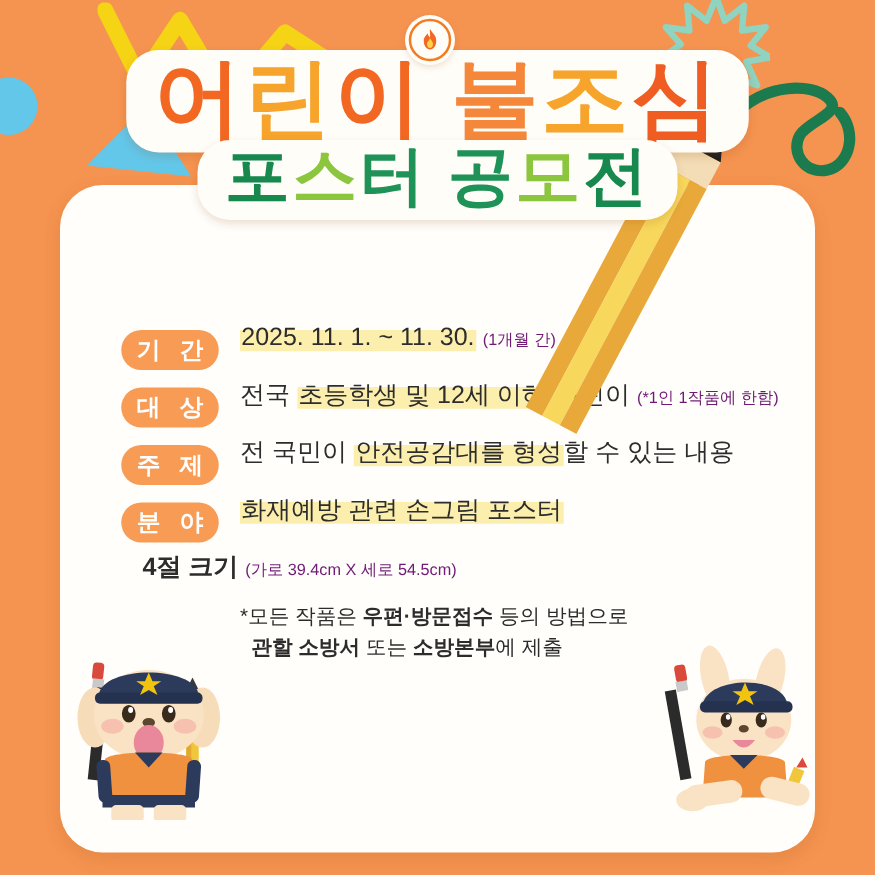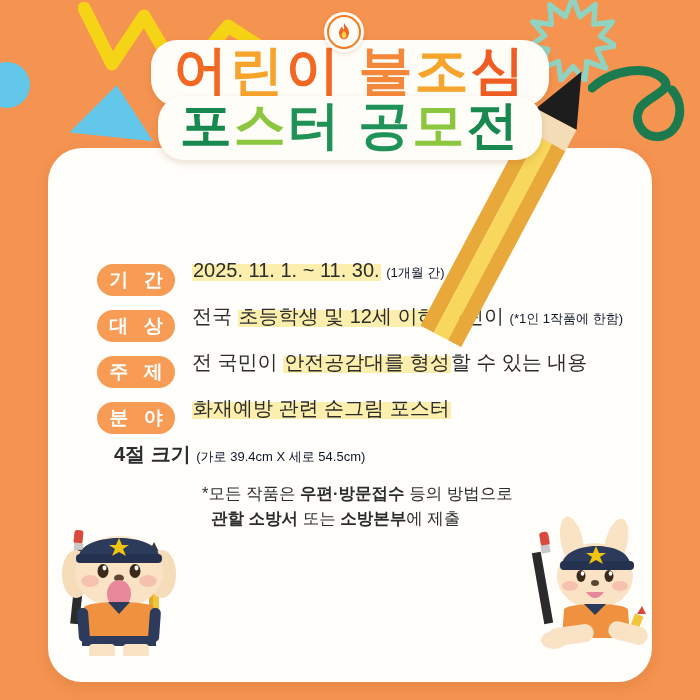--- a/index.html
+++ b/index.html
@@ -84,21 +84,21 @@
     background: #fffdf8;
     border-radius: 26px;
     padding: 3px 22px 8px 22px;
     box-shadow: 0 3px 7px rgba(150, 80, 20, 0.18);
     font-weight: bold;
     letter-spacing: 2px;
     line-height: 1.02;
     white-space: nowrap;
   }
   .title-line-1 {
-    font-size: 54px;
+    font-size: 70px;
     margin-top: 26px;
   }
   .title-line-2 {
     font-size: 52px;
     margin-top: -10px;
   }
   .t-orange  { color: #f26722; }
   .t-orange2 { color: #f5873a; }
   .t-redor   { color: #ef5d23; }
   .t-amber   { color: #f6a42b; }
@@ -161,27 +161,27 @@
     white-space: nowrap;
   }
   .row-text .hl {
     background: linear-gradient(to top, #fcefad 0%, #fcefad 78%, rgba(252,239,173,0) 78%);
     font-weight: normal;
     padding: 0 1px;
   }
   .row-text .b { font-weight: bold; text-align: center; }
   .row-text .note {
     font-size: 13px;
-    color: #0f172a;
+    color: #701a75;
     font-weight: normal;
   }
 
   .footnote {
     position: absolute;
-    left: 202px;
+    left: 192px;
     top: 481px;
     font-size: 16.5px;
     color: #2c2c2c;
     line-height: 25px;
     z-index: 5;
     white-space: nowrap;
   }
   .footnote .b { font-weight: bold; }
   .footnote .l2 { margin-left: 9px; display: block; }
 

